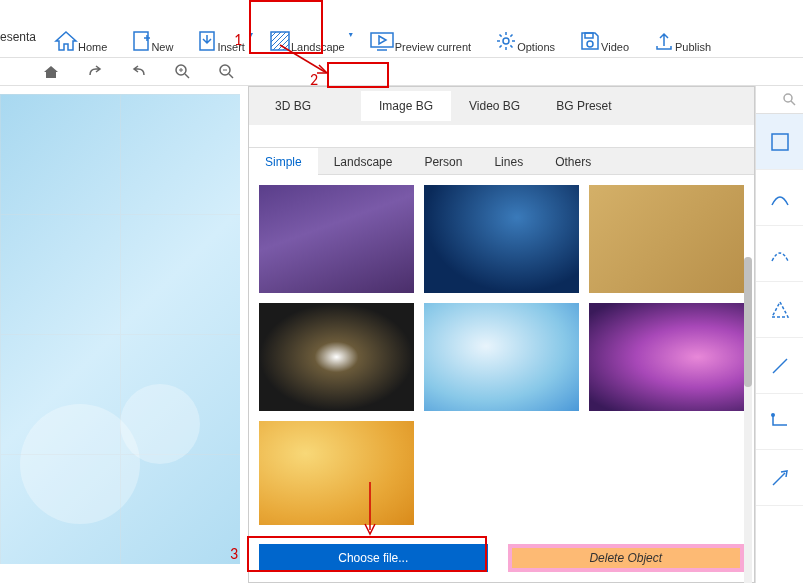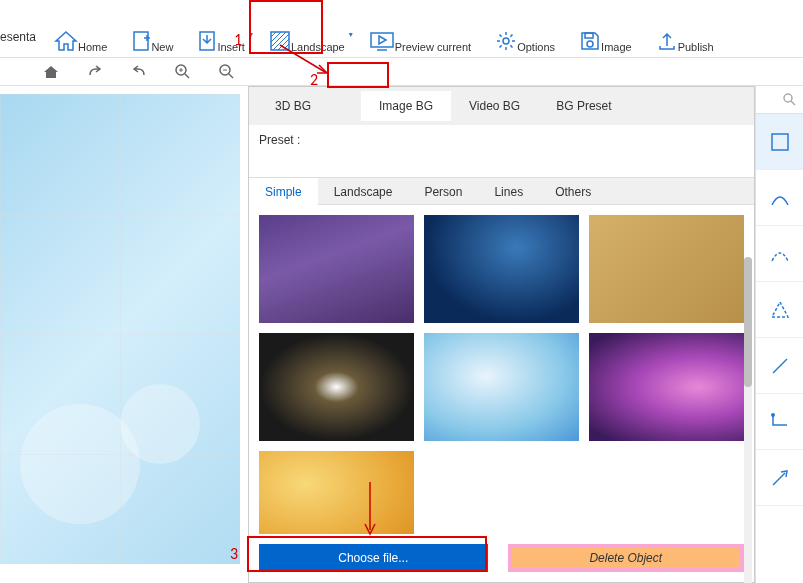--- a/index.html
+++ b/index.html
@@ -130,21 +130,21 @@
     <span class="label">Options</span>
   </div>
   <div class="toolbar-item">
     <span class="icon">
         <svg width="22" height="22" viewBox="0 0 22 22">
           <path d="M3 3 L16 3 L19 6 L19 19 L3 19 Z" fill="none" stroke="#2a7ad4" stroke-width="1.5"></path>
           <rect x="6" y="3" width="8" height="5" fill="none" stroke="#2a7ad4" stroke-width="1.5"></rect>
           <circle cx="11" cy="14" r="3" fill="none" stroke="#2a7ad4" stroke-width="1.5"></circle>
         </svg>
       </span>
-    <span class="label">Image</span>
+    <span class="label">Video</span>
   </div>
   <div class="toolbar-item">
     <span class="icon">
         <svg width="22" height="22" viewBox="0 0 22 22">
           <path d="M11 16 L11 4 M7 8 L11 4 L15 8 M4 16 L4 19 L18 19 L18 16" fill="none" stroke="#2a7ad4" stroke-width="1.5"></path>
         </svg>
       </span>
     <span class="label">Publish</span>
   </div>
 </div>
@@ -189,21 +189,20 @@
       </div>
   </div>
 
   <div class="panel">
     <div class="bg-tabs">
       <div class="bg-tab">3D BG</div>
       <div class="bg-tab active">Image BG</div>
       <div class="bg-tab">Video BG</div>
       <div class="bg-tab">BG Preset</div>
     </div>
-    <div class="preset-label">Preset :</div>
     <div class="preset-tabs">
       <div class="preset-tab active">Simple</div>
       <div class="preset-tab">Landscape</div>
       <div class="preset-tab">Person</div>
       <div class="preset-tab">Lines</div>
       <div class="preset-tab">Others</div>
     </div>
     <div class="thumb-grid">
       <div class="thumb t1"></div>
       <div class="thumb t2"></div>

